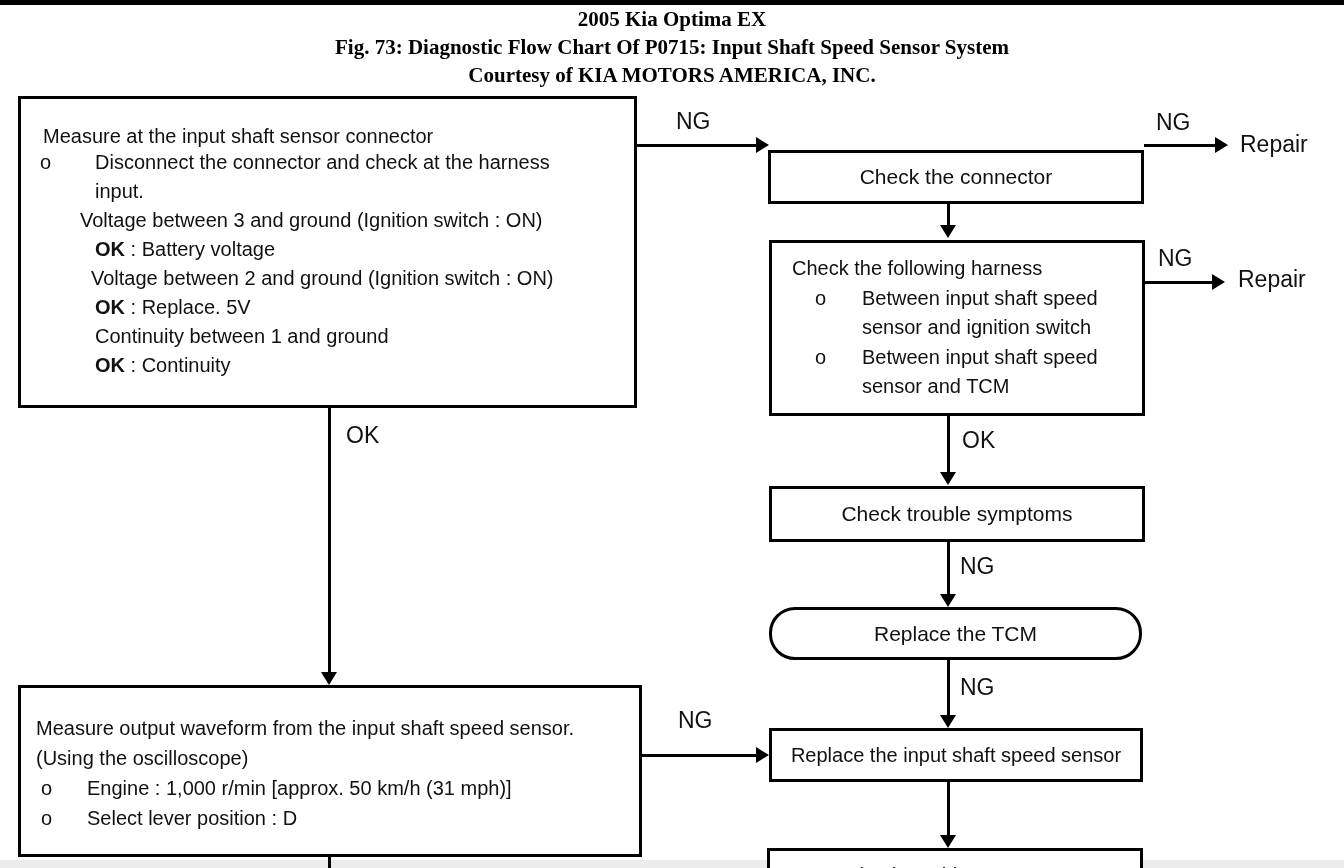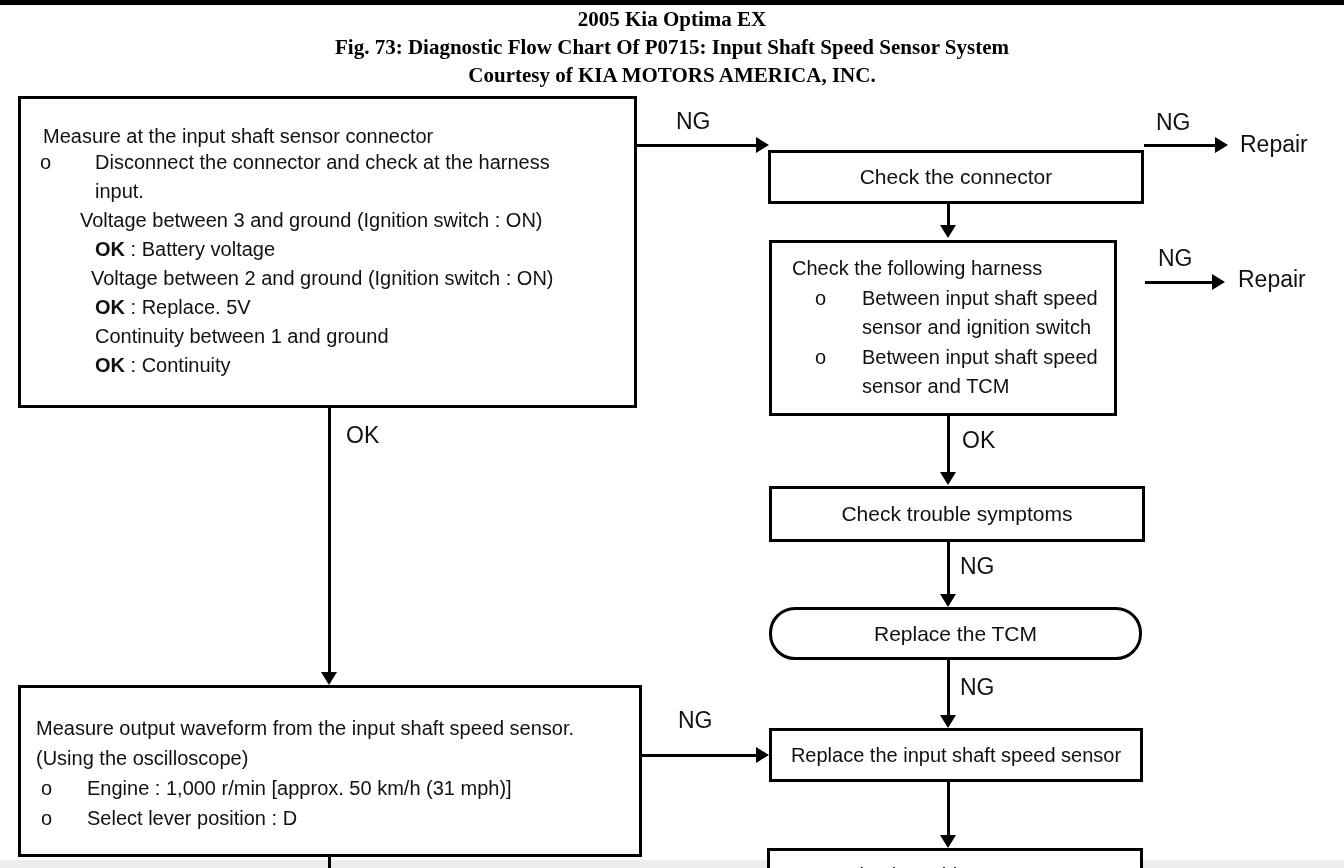--- a/index.html
+++ b/index.html
@@ -45,21 +45,21 @@
     <div class="tline" style="left:70px;top:168px;">Voltage between 2 and ground (Ignition switch : ON)</div>
     <div class="tline" style="left:74px;top:197px;"><b>OK</b><span> : Replace. 5V</span></div>
     <div class="tline" style="left:74px;top:226px;">Continuity between 1 and ground</div>
     <div class="tline" style="left:74px;top:255px;"><b>OK</b><span> : Continuity</span></div>
   </div>
 
   <div class="fbox cbox" style="left:768px;top:118px;width:376px;height:54px;margin-top:32px;">
     <span>Check the connector</span>
   </div>
 
-  <div class="fbox" style="left:769px;top:240px;width:348px;height:176px;">
+  <div class="fbox" style="left:769px;top:240px;width:376px;height:176px;">
     <div class="tline" style="left:20px;top:14px;">Check the following harness</div>
     <div class="tline" style="left:43px;top:44px;">o</div>
     <div class="tline" style="left:90px;top:44px;">Between input shaft speed</div>
     <div class="tline" style="left:90px;top:73px;">sensor and ignition switch</div>
     <div class="tline" style="left:43px;top:103px;">o</div>
     <div class="tline" style="left:90px;top:103px;">Between input shaft speed</div>
     <div class="tline" style="left:90px;top:132px;">sensor and TCM</div>
   </div>
 
   <div class="fbox cbox" style="left:769px;top:486px;width:376px;height:56px;">

